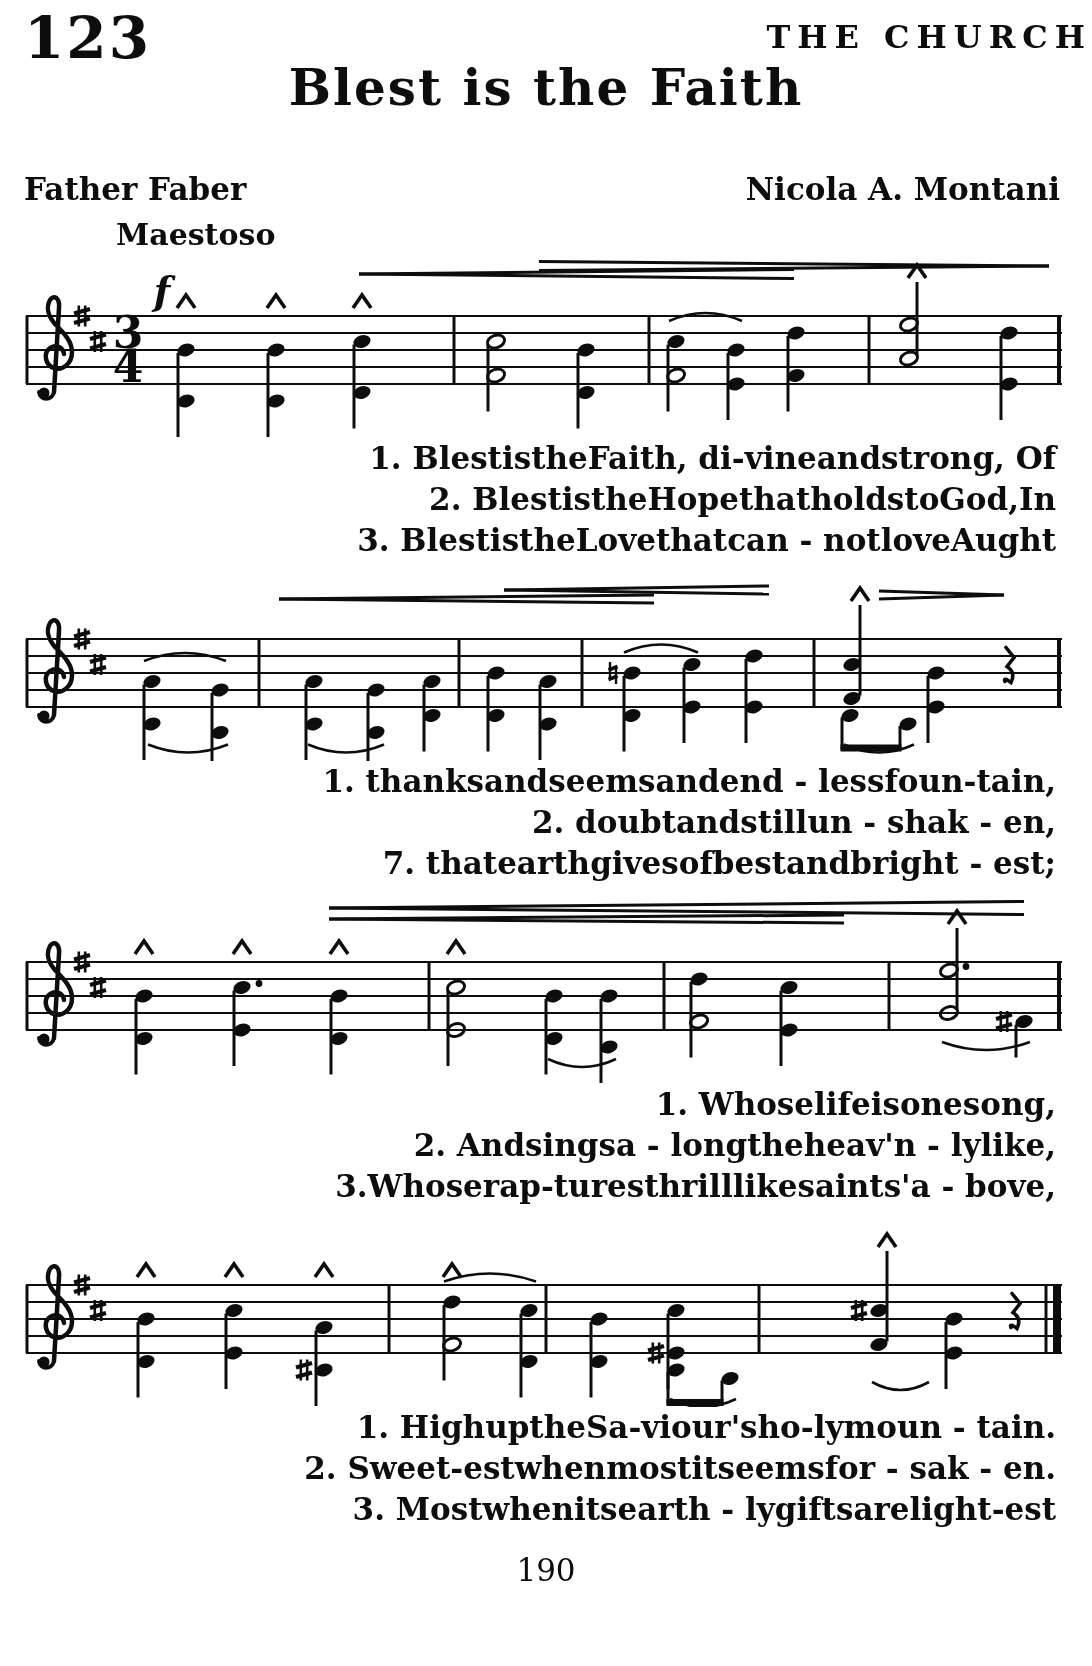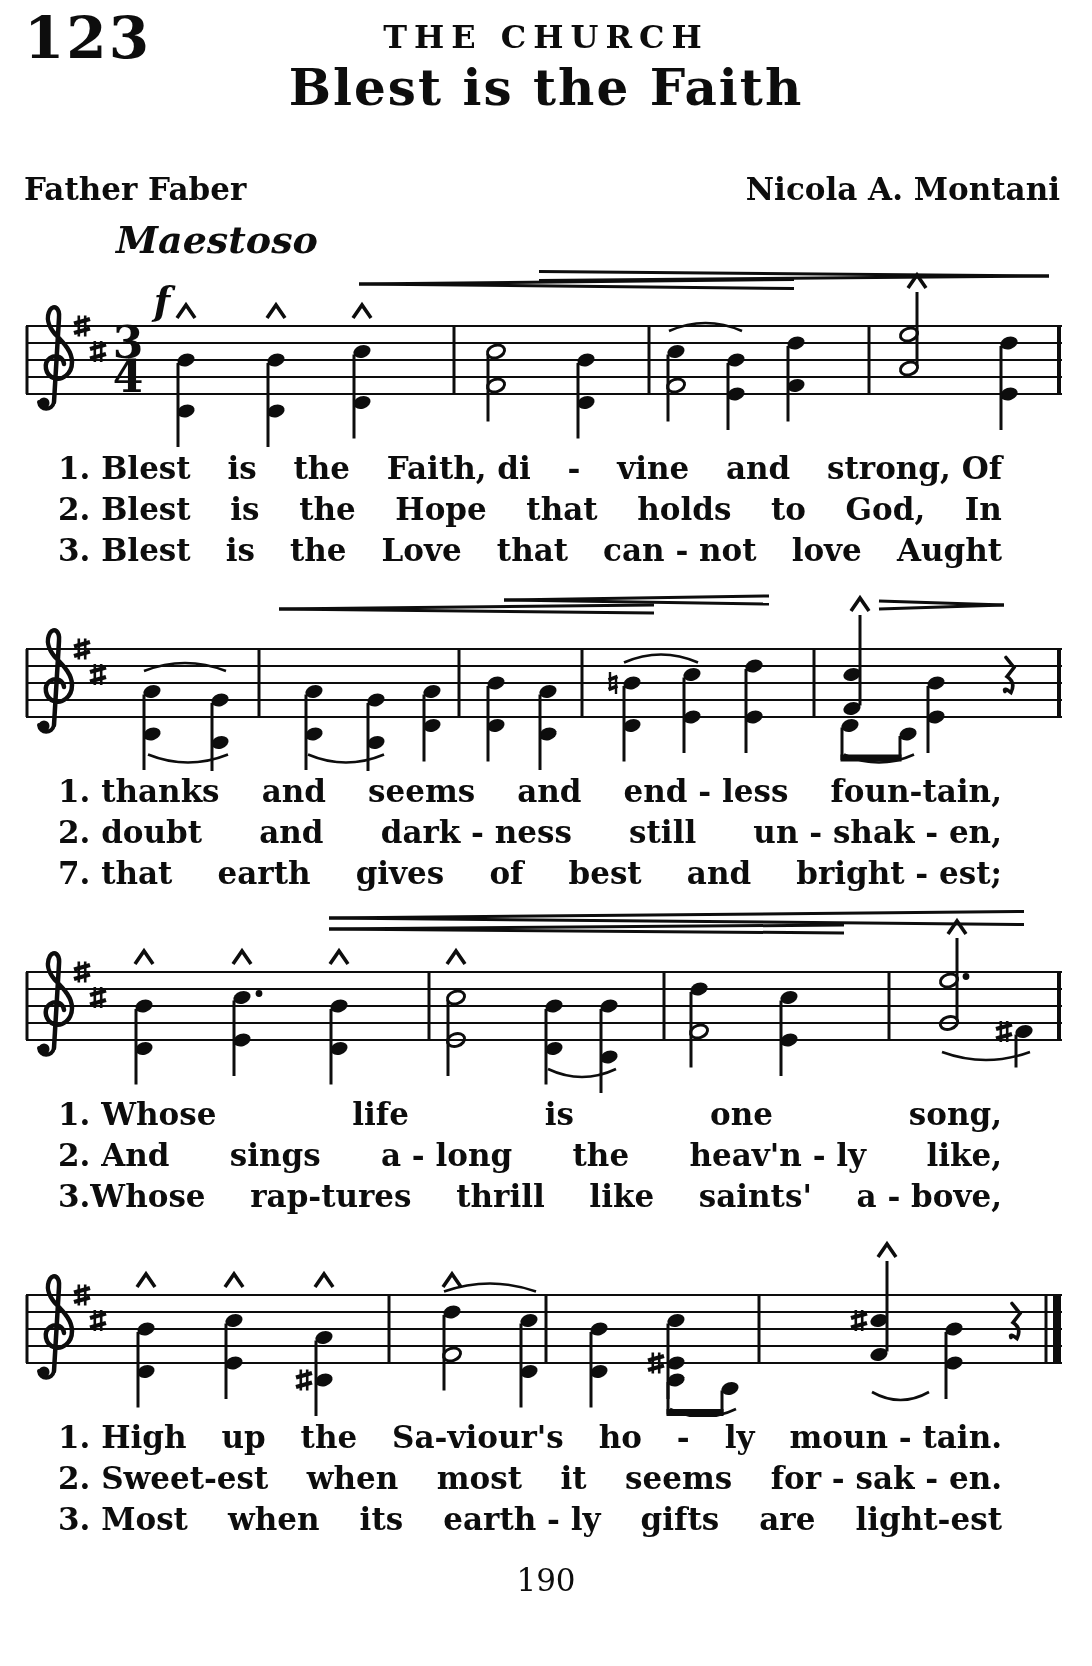--- a/index.html
+++ b/index.html
@@ -1,26 +1,26 @@
 <!DOCTYPE html>
 <html><head>
 <meta charset="utf-8">
 <style>
   html,body{margin:0;padding:0}
   body{width:1092px;height:1666px;background:#ffffff;color:#0d0d0d;
        font-family:"DejaVu Serif",serif;overflow:hidden;position:relative}
   .hymn-number{position:absolute;left:24px;top:4px;font-size:58px;font-weight:800;letter-spacing:2px}
-  .section-title{text-align:center;font-size:32px;font-weight:700;letter-spacing:7px;padding-top:18px}
+  .section-title{text-align:right;font-size:32px;font-weight:700;letter-spacing:7px;padding-top:18px}
   .hymn-title{text-align:center;font-size:50px;font-weight:800;margin-top:2px;letter-spacing:2px}
   .byline{display:flex;justify-content:space-between;padding:0 32px 0 24px;
           font-size:31px;font-weight:700;margin-top:54px}
-  .tempo{font-style:italic;font-size:38px;font-weight:700;margin:10px 0 0 116px}
+  .tempo{font-size:30px;font-weight:700;margin:10px 0 0 116px}
   .staff-svg{display:block;margin-left:24px}
   .verse-group{margin:0 0 14px 0}
-  .lyric-line{display:flex;justify-content:space-between;padding:0 90px 0 58px;
+  .lyric-line{display:flex;justify-content:flex-end;padding:0 36px 0 58px;
               font-size:31px;font-weight:700;line-height:41px;white-space:pre}
   .page-number{text-align:center;font-size:31px;font-weight:400;margin-top:22px}
 </style>
 </head>
 <body>
 
 <div class="hymn-number">123</div>
 <div class="section-title">THE CHURCH</div>
 <div class="hymn-title">Blest is the Faith</div>
 <div class="byline">
@@ -259,21 +259,21 @@
     </g>
     <path d="M120,86 Q161,70 202,86" stroke="#0d0d0d" stroke-width="2.6" fill="none"></path>
     <path d="M124,169.5 Q164,185.5 204,169.5" stroke="#0d0d0d" stroke-width="2.6" fill="none"></path>
     <path d="M284,169.5 Q322,185.5 360,169.5" stroke="#0d0d0d" stroke-width="2.6" fill="none"></path>
     <path d="M600,77.5 Q637,61.5 674,77.5" stroke="#0d0d0d" stroke-width="2.6" fill="none"></path>
     <path d="M820,169.5 Q855,185.5 890,169.5" stroke="#0d0d0d" stroke-width="2.6" fill="none"></path>
     <path d="M982,72.5 l8,10 l-7,9 q9,6 4,16 q-8,-6 -6,-1" stroke="#0d0d0d" stroke-width="3.6" fill="none" stroke-linecap="round"></path>
   </svg>
 <div class="verse-group">
     <div class="lyric-line"><span>1. thanks</span><span>and</span><span>seems</span><span>and</span><span>end - less</span><span>foun-tain,</span></div>
-    <div class="lyric-line"><span>2. doubt</span><span>and</span><span>dark - ness</span><span>still</span><span>un - shak - en,</span></div>
+    <div class="lyric-line"><span>2. doubt</span><span>and</span><span>still</span><span>un - shak - en,</span></div>
     <div class="lyric-line"><span>7. that</span><span>earth</span><span>gives</span><span>of</span><span>best</span><span>and</span><span>bright - est;</span></div>
   </div>
 
 <svg class="staff-svg" width="1040" height="186" viewBox="0 0 1040 186">
     <g stroke="#0d0d0d" stroke-width="2.2">
       <line x1="2" y1="64" x2="1038" y2="64"></line>
       <line x1="2" y1="81" x2="1038" y2="81"></line>
       <line x1="2" y1="98" x2="1038" y2="98"></line>
       <line x1="2" y1="115" x2="1038" y2="115"></line>
       <line x1="2" y1="132" x2="1038" y2="132"></line>

